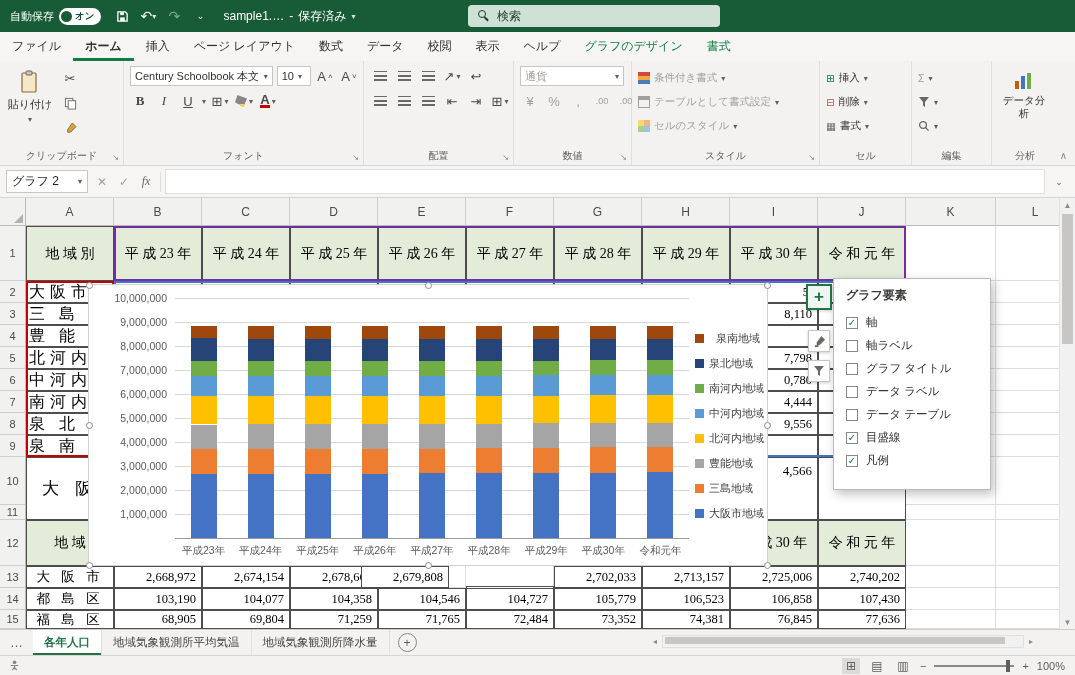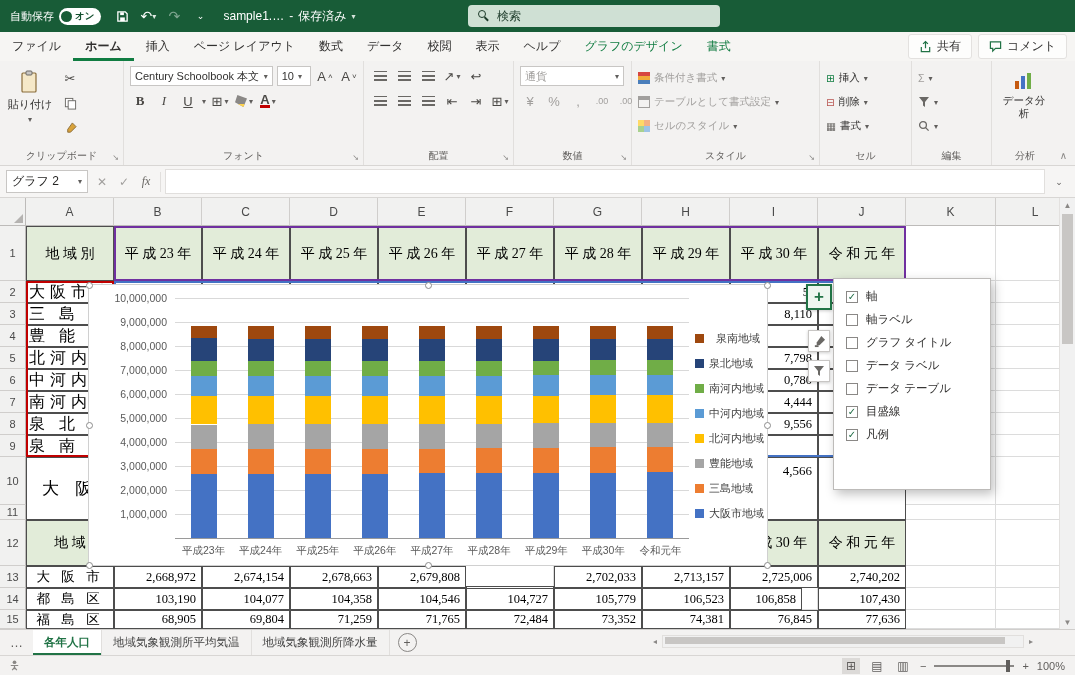--- a/index.html
+++ b/index.html
@@ -177,35 +177,20 @@
         <div class="rtab">挿入</div>
         <div class="rtab">ページ レイアウト</div>
         <div class="rtab">数式</div>
         <div class="rtab">データ</div>
         <div class="rtab">校閲</div>
         <div class="rtab">表示</div>
         <div class="rtab">ヘルプ</div>
         <div class="rtab ctx">グラフのデザイン</div>
         <div class="rtab ctx">書式</div>
       </div>
-    <div class="rtab-right">
-      <span class="pill-btn">
-          <svg width="13" height="13" viewBox="0 0 14 14">
-            <path d="M7 9V1.8M4.4 4.2L7 1.6l2.6 2.6" fill="none" stroke="#217346" stroke-width="1.3"></path>
-            <path d="M2.5 7.5v5h9v-5" fill="none" stroke="#217346" stroke-width="1.3"></path>
-          </svg>
-          <span>共有</span>
-        </span>
-      <span class="pill-btn">
-          <svg width="13" height="13" viewBox="0 0 14 14">
-            <path d="M1.5 2h11v7H7l-3 3V9H1.5z" fill="none" stroke="#217346" stroke-width="1.3"></path>
-          </svg>
-          <span>コメント</span>
-        </span>
-    </div>
   </div>
 
   <div class="ribbon">
     <div class="rgroup" style="width:124px">
       <div class="grow">
         <div class="paste-big">
           <svg width="20" height="24" viewBox="0 0 20 24">
               <rect x="2" y="3" width="14" height="19" rx="1" fill="#f5e8c8" stroke="#8a6d3b" stroke-width="1.2"></rect>
               <rect x="6" y="1" width="6" height="4" rx="1" fill="#c8c6c4" stroke="#6a6865"></rect>
             </svg>
@@ -539,35 +524,35 @@
         <div class="cell green yearhdr" style="left: 378px; top: 322px; width: 88px; height: 46px;">平 成 26 年</div>
         <div class="cell green yearhdr" style="left: 466px; top: 322px; width: 88px; height: 46px;">平 成 27 年</div>
         <div class="cell green yearhdr" style="left: 554px; top: 322px; width: 88px; height: 46px;">平 成 28 年</div>
         <div class="cell green yearhdr" style="left: 642px; top: 322px; width: 88px; height: 46px;">平 成 29 年</div>
         <div class="cell green yearhdr" style="left: 730px; top: 322px; width: 88px; height: 46px;">平 成 30 年</div>
         <div class="cell green yearhdr" style="left: 818px; top: 322px; width: 88px; height: 46px;">令 和 元 年</div>
         <div class="cell rowname" style="left: 26px; top: 368px; width: 88px; height: 22px;">大 阪 市</div>
         <div class="cell num" style="left: 114px; top: 368px; width: 88px; height: 22px;">2,668,972</div>
         <div class="cell num" style="left: 202px; top: 368px; width: 88px; height: 22px;">2,674,154</div>
         <div class="cell num" style="left: 290px; top: 368px; width: 88px; height: 22px;">2,678,663</div>
-        <div class="cell num" style="left: 378px; top: 368px; width: 88px; height: 22px;">2,679,808</div>
+        <div class="cell num" style="left: 361px; top: 368px; width: 88px; height: 22px;">2,679,808</div>
         <div class="cell num" style="left: 466px; top: 368px; width: 88px; height: 22px; margin-top: 20px;">2,691,185</div>
         <div class="cell num" style="left: 554px; top: 368px; width: 88px; height: 22px;">2,702,033</div>
         <div class="cell num" style="left: 642px; top: 368px; width: 88px; height: 22px;">2,713,157</div>
         <div class="cell num" style="left: 730px; top: 368px; width: 88px; height: 22px; padding-left: 26px;">2,725,006</div>
         <div class="cell num" style="left: 818px; top: 368px; width: 88px; height: 22px;">2,740,202</div>
         <div class="cell rowname" style="left: 26px; top: 390px; width: 88px; height: 22px;">都 島 区</div>
         <div class="cell num" style="left: 114px; top: 390px; width: 88px; height: 22px;">103,190</div>
         <div class="cell num" style="left: 202px; top: 390px; width: 88px; height: 22px;">104,077</div>
         <div class="cell num" style="left: 290px; top: 390px; width: 88px; height: 22px;">104,358</div>
         <div class="cell num" style="left: 378px; top: 390px; width: 88px; height: 22px;">104,546</div>
         <div class="cell num" style="left: 466px; top: 390px; width: 88px; height: 22px;">104,727</div>
         <div class="cell num" style="left: 554px; top: 390px; width: 88px; height: 22px;">105,779</div>
         <div class="cell num" style="left: 642px; top: 390px; width: 88px; height: 22px;">106,523</div>
-        <div class="cell num" style="left: 730px; top: 390px; width: 72px; height: 22px;">106,858</div>
+        <div class="cell num" style="left: 730px; top: 390px; width: 88px; height: 22px;">106,858</div>
         <div class="cell num" style="left: 818px; top: 390px; width: 88px; height: 22px;">107,430</div>
         <div class="cell rowname" style="left: 26px; top: 412px; width: 88px; height: 19px;">福 島 区</div>
         <div class="cell num" style="left: 114px; top: 412px; width: 88px; height: 19px;">68,905</div>
         <div class="cell num" style="left: 202px; top: 412px; width: 88px; height: 19px;">69,804</div>
         <div class="cell num" style="left: 290px; top: 412px; width: 88px; height: 19px;">71,259</div>
         <div class="cell num" style="left: 378px; top: 412px; width: 88px; height: 19px;">71,765</div>
         <div class="cell num" style="left: 466px; top: 412px; width: 88px; height: 19px;">72,484</div>
         <div class="cell num" style="left: 554px; top: 412px; width: 88px; height: 19px;">73,352</div>
         <div class="cell num" style="left: 642px; top: 412px; width: 88px; height: 19px;">74,381</div>
         <div class="cell num" style="left: 730px; top: 412px; width: 88px; height: 19px;">76,845</div>
@@ -762,20 +747,21 @@
         <rect x="2" y="11" width="4" height="2" fill="#6a6865"></rect>
       </svg>
     </div>
   <div class="cfb" id="btn-filter">
       <svg width="12" height="12" viewBox="0 0 12 12">
         <path d="M1 1h10L7 6v5L5 9.5V6z" fill="#6a6865"></path>
       </svg>
     </div>
 
   <div id="panel">
+    <div class="panel-title">グラフ要素</div>
     <div id="panel-items">
         <div class="panel-item">
           <div class="cb">✓</div>
           <div>軸</div>
         </div>
         <div class="panel-item">
           <div class="cb"></div>
           <div>軸ラベル</div>
         </div>
         <div class="panel-item">

